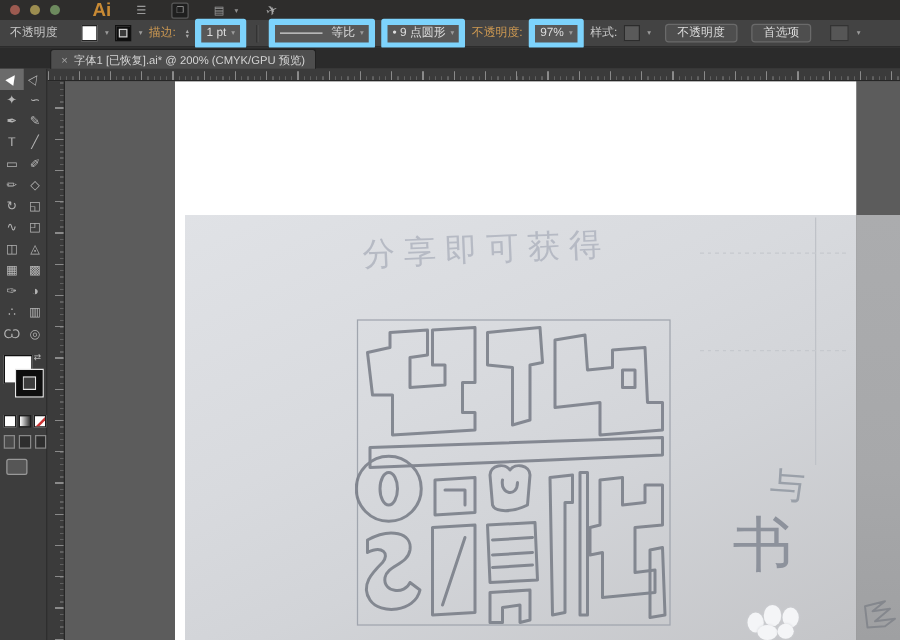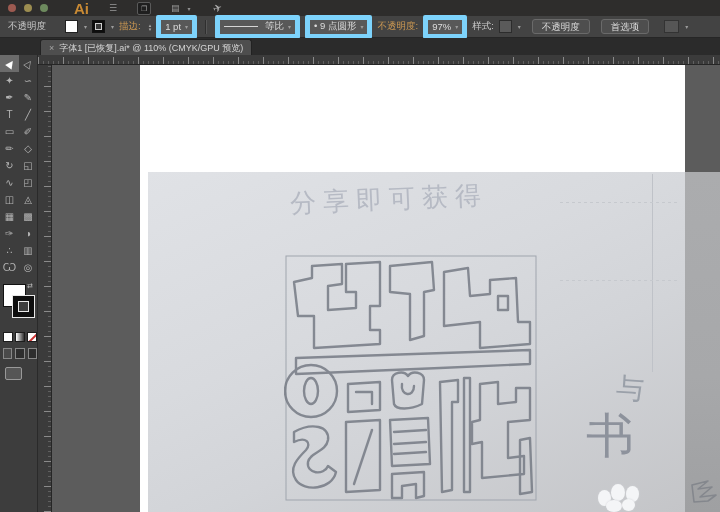--- a/index.html
+++ b/index.html
@@ -147,21 +147,21 @@
     <span class="dd">▾</span>
   <button class="cb-btn">不透明度</button>
   <button class="cb-btn">首选项</button>
   <span class="panel-ic"></span>
     <span class="dd">▾</span>
 </div>
 
 <div class="tabbar">
   <div class="doc-tab">
     <span class="tab-x">×</span>
-    <span>字体1 [已恢复].ai* @ 110% (CMYK/GPU 预览)</span>
+    <span>字体1 [已恢复].ai* @ 200% (CMYK/GPU 预览)</span>
   </div>
 </div>
 
 <div class="hruler"></div>
 <div class="vruler"></div>
 
 <div class="toolbar">
   <div class="toolgrid">
     <div class="tool active">
         <span class="rot">▶</span>

